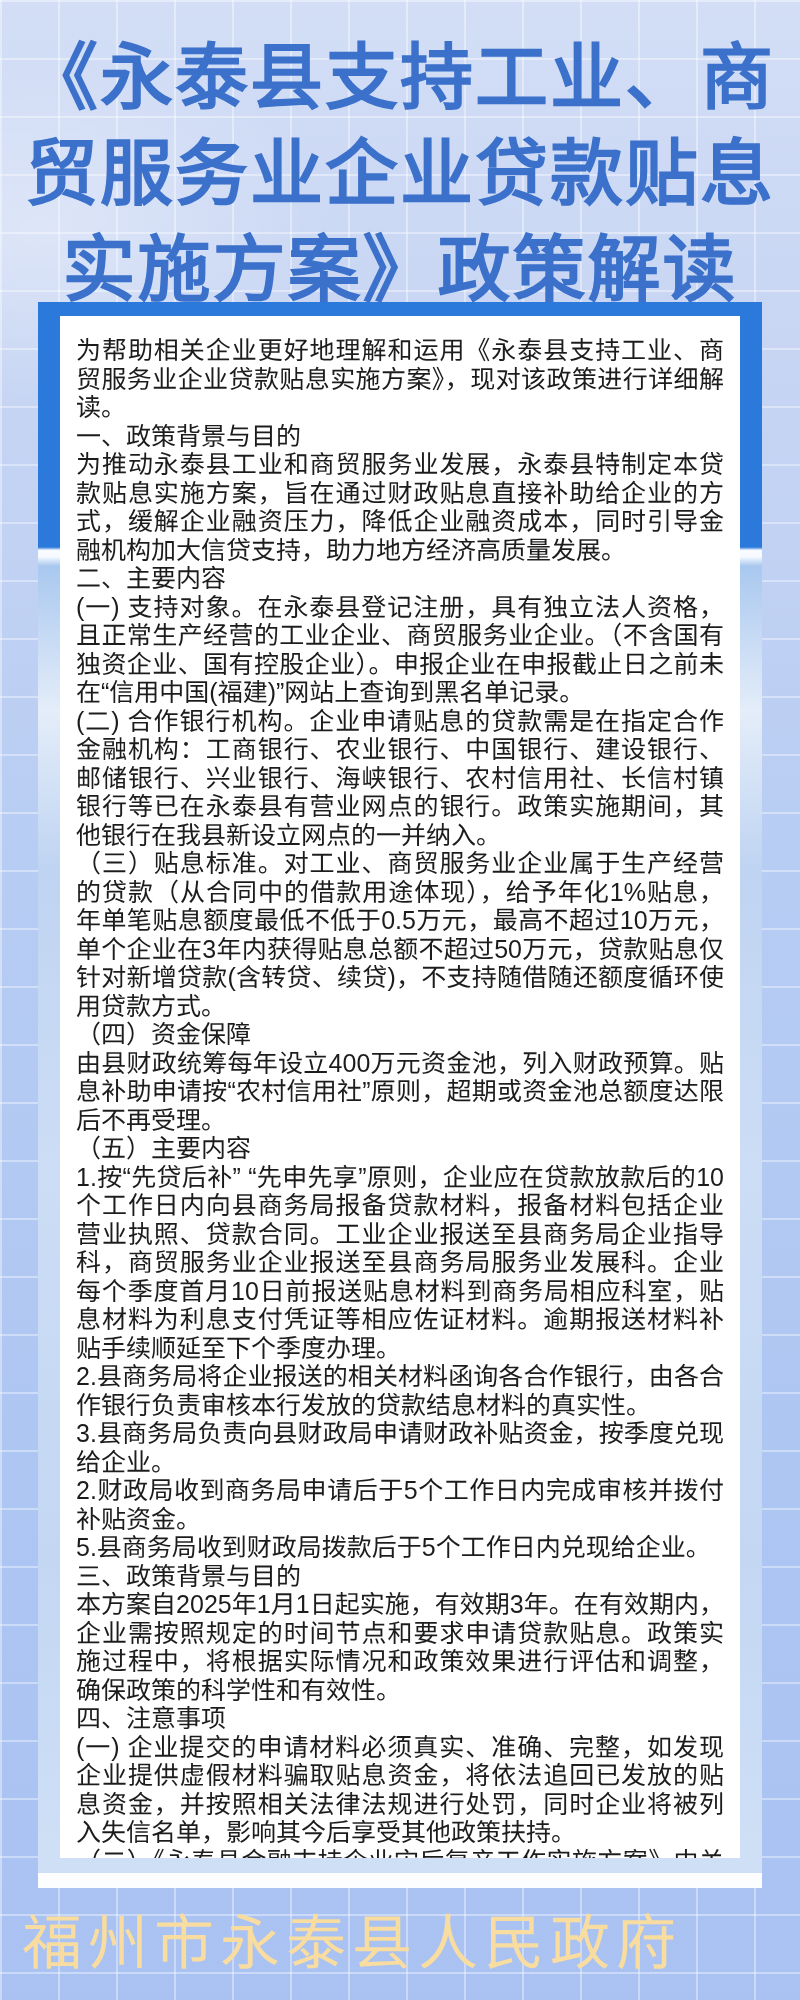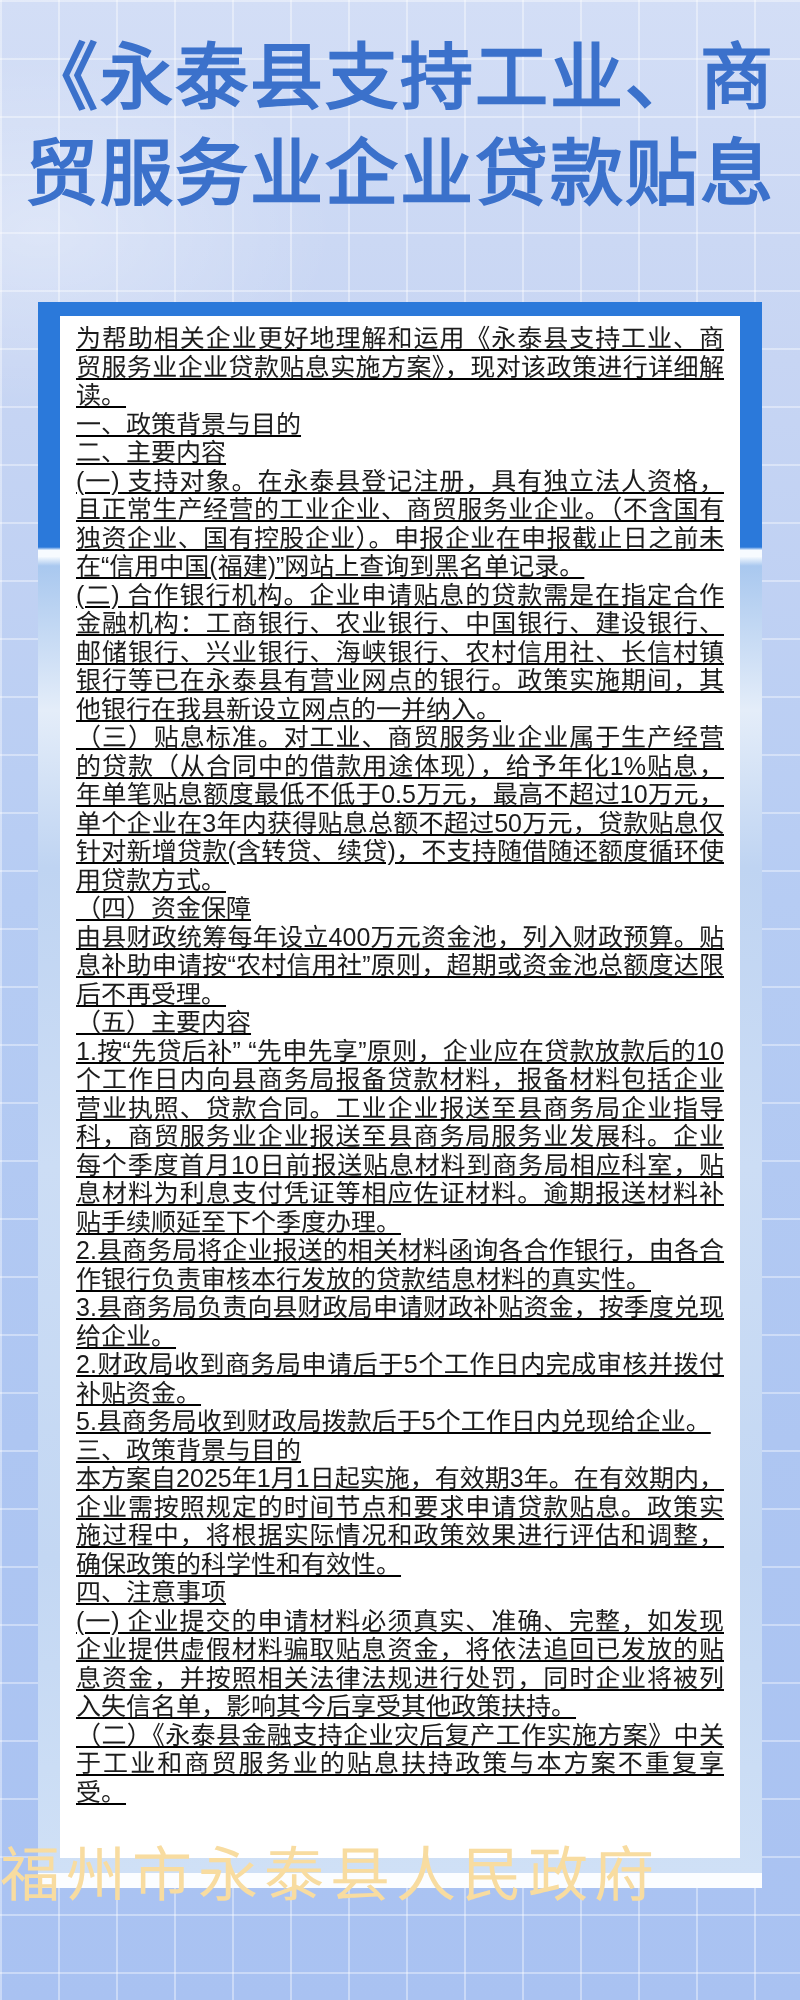--- a/index.html
+++ b/index.html
@@ -36,56 +36,58 @@
       #f7fbff 15.8%, #f7fbff 16.2%,
       #a9c8ef 16.8%,
       #e4edf9 26%,
       #bfd4f2 36%,
       #ccddf5 55%,
       #c3d7f3 80%,
       #cfe0f6 100%);
   }
   .card-inner{
     width:100%;height:100%;background:#ffffff;
-    padding:8px 16px;overflow:hidden;text-decoration:underline;
+    padding:20px 16px;overflow:hidden;
   }
   .card-inner p{
     margin:0;color:var(--body_text);
     font-size:25px;line-height:28.5px;
     text-align:justify;word-break:break-all;
   }
   .seam{
     position:absolute;left:38px;top:1873px;width:724px;height:15px;
     background:#fbfdff;
   }
   .footer-banner{
-    position:absolute;left:0;top:1820px;width:704px;height:112px;
-    display:flex;align-items:center;justify-content:flex-start;
+    position:absolute;left:0;top:1888px;width:704px;height:112px;
+    display:flex;align-items:center;justify-content:center;
   }
   .footer-text{
     color:var(--footer_text);
     font-size:60px;letter-spacing:6px;line-height:1;
     white-space:nowrap;
   }
 </style>
 </head>
 <body>
 
 <header class="poster-title">
   <div class="title-line">《永泰县支持工业、商</div>
   <div class="title-line">贸服务业企业贷款贴息</div>
+  <div class="title-line">实施方案》政策解读</div>
 </header>
 
 <section class="card-wrapper">
   <div class="card-inner">
 
       <p>为帮助相关企业更好地理解和运用《永泰县支持工业、商贸服务业企业贷款贴息实施方案》，现对该政策进行详细解读。</p>
 
       <p>一、政策背景与目的</p>
 
+      <p>为推动永泰县工业和商贸服务业发展，永泰县特制定本贷款贴息实施方案，旨在通过财政贴息直接补助给企业的方式，缓解企业融资压力，降低企业融资成本，同时引导金融机构加大信贷支持，助力地方经济高质量发展。</p>
 
       <p>二、主要内容</p>
 
       <p>(一) 支持对象。在永泰县登记注册，具有独立法人资格，且正常生产经营的工业企业、商贸服务业企业。（不含国有独资企业、国有控股企业）。申报企业在申报截止日之前未在“信用中国(福建)”网站上查询到黑名单记录。</p>
 
       <p>(二) 合作银行机构。企业申请贴息的贷款需是在指定合作金融机构：工商银行、农业银行、中国银行、建设银行、邮储银行、兴业银行、海峡银行、农村信用社、长信村镇银行等已在永泰县有营业网点的银行。政策实施期间，其他银行在我县新设立网点的一并纳入。</p>
 
       <p>（三）贴息标准。对工业、商贸服务业企业属于生产经营的贷款（从合同中的借款用途体现），给予年化1%贴息，年单笔贴息额度最低不低于0.5万元，最高不超过10万元，单个企业在3年内获得贴息总额不超过50万元，贷款贴息仅针对新增贷款(含转贷、续贷)，不支持随借随还额度循环使用贷款方式。</p>
 
       <p>（四）资金保障</p>

